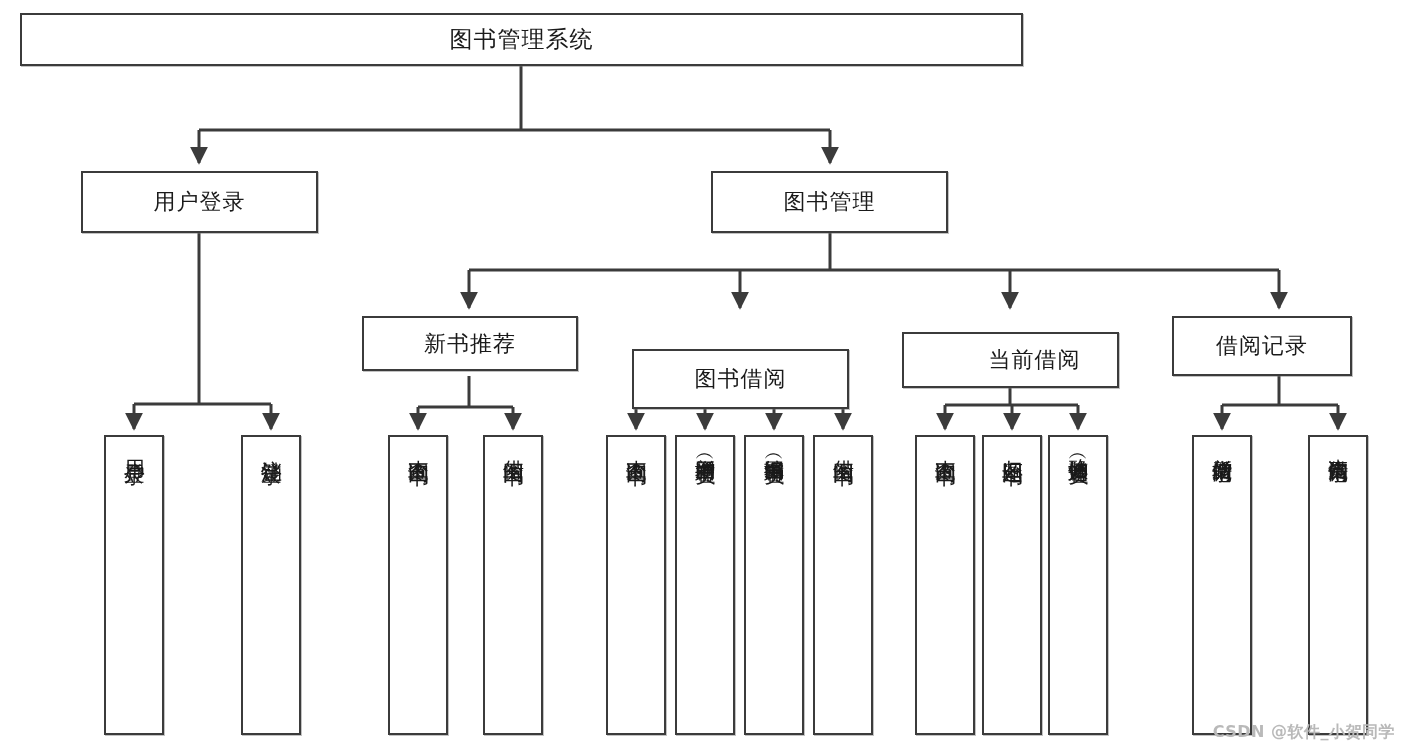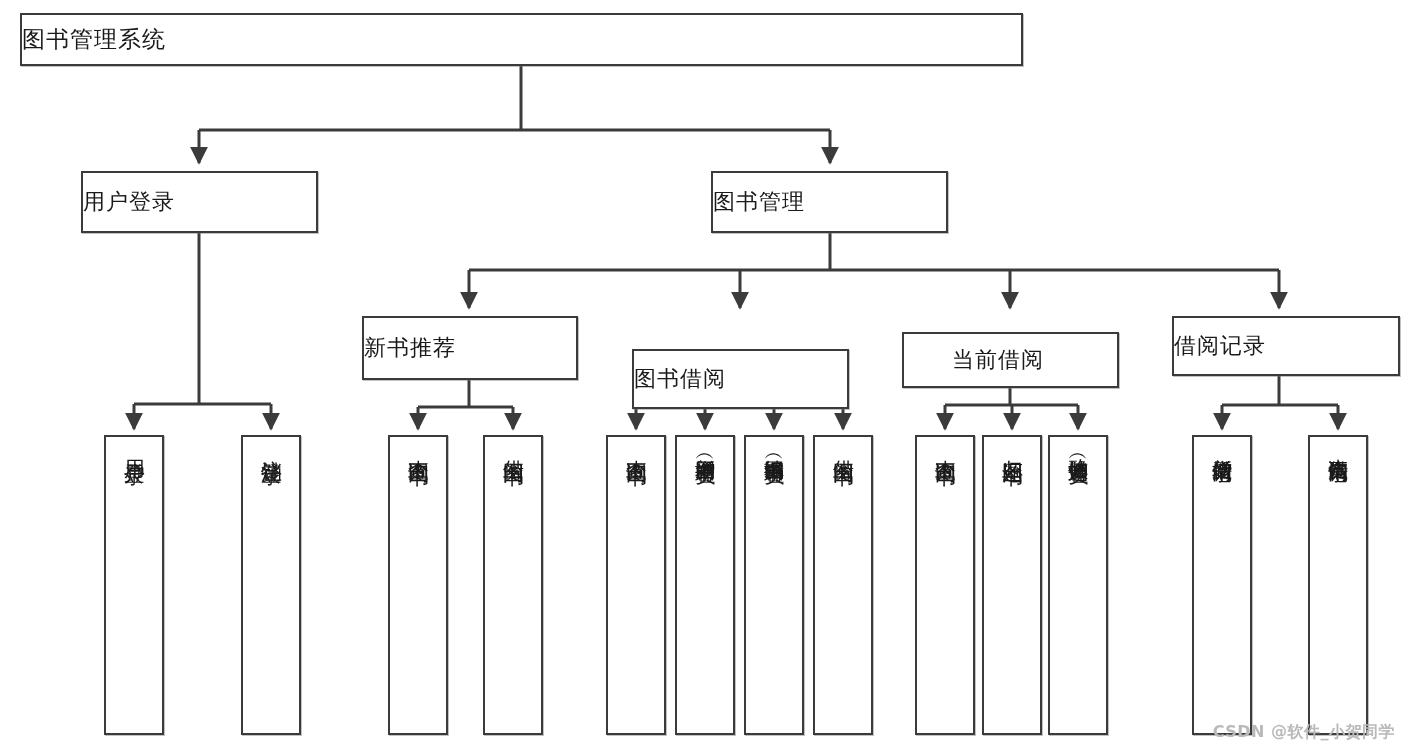--- a/index.html
+++ b/index.html
@@ -26,20 +26,21 @@
     height: 747px;
     pointer-events: none;
   }
   .node {
     position: absolute;
     box-sizing: border-box;
     border: 2px solid #3b3b3b;
     background: #ffffff;
     display: flex;
     align-items: center;
+    justify-content: center;
     color: #1a1a1a;
     box-shadow: 1px 1px 0 rgba(120,120,120,0.45);
   }
   .node-label {
     display: block;
     text-align: center;
     line-height: 1.15;
     white-space: pre;
   }
   
@@ -140,33 +141,33 @@
   </div>
 
   <div class="node horizontal" style="left:81px; top:171px; width:237px; height:62px;">
     <span class="node-label">用户登录</span>
   </div>
 
   <div class="node horizontal" style="left:711px; top:171px; width:237px; height:62px;">
     <span class="node-label">图书管理</span>
   </div>
 
-  <div class="node horizontal" style="left:362px; top:316px; width:216px; height:64px;">
+  <div class="node horizontal" style="left:362px; top:316px; width:216px; height:55px;">
     <span class="node-label">新书推荐</span>
   </div>
 
   <div class="node horizontal" style="left:632px; top:316px; width:217px; height:60px;margin-top:33px;">
     <span class="node-label">图书借阅</span>
   </div>
 
   <div class="node horizontal" style="left:902px; top:332px; width:217px; height:56px;padding-left:48px;">
     <span class="node-label">当前借阅</span>
   </div>
 
-  <div class="node horizontal" style="left:1172px; top:316px; width:228px; height:60px;">
+  <div class="node horizontal" style="left:1172px; top:316px; width:180px; height:60px;">
     <span class="node-label">借阅记录</span>
   </div>
 
   <div class="node leaf" style="left:104px; top:435px; width:60px; height:300px;">
     <span class="node-label">用户登录</span>
   </div>
 
   <div class="node leaf" style="left:241px; top:435px; width:60px; height:300px;">
     <span class="node-label">注销登录</span>
   </div>

